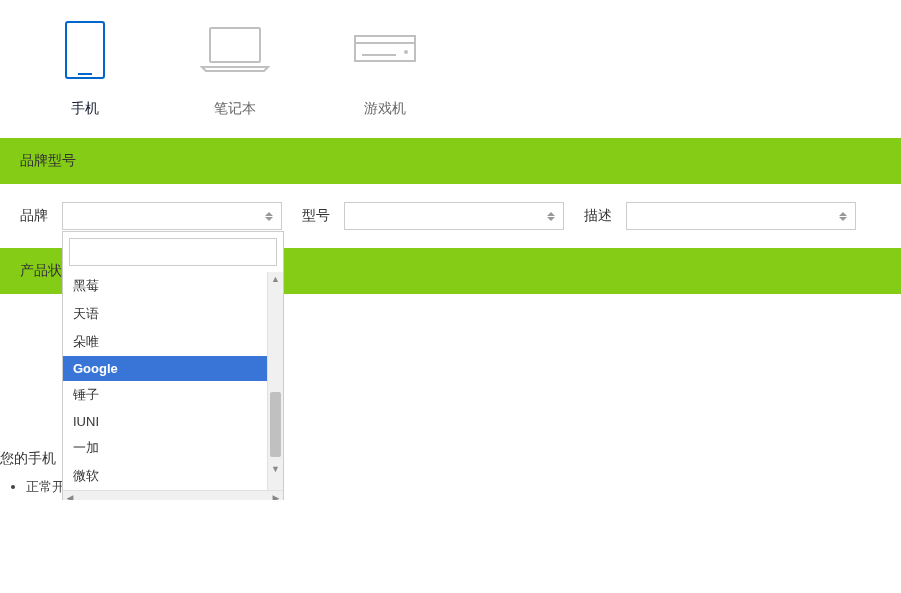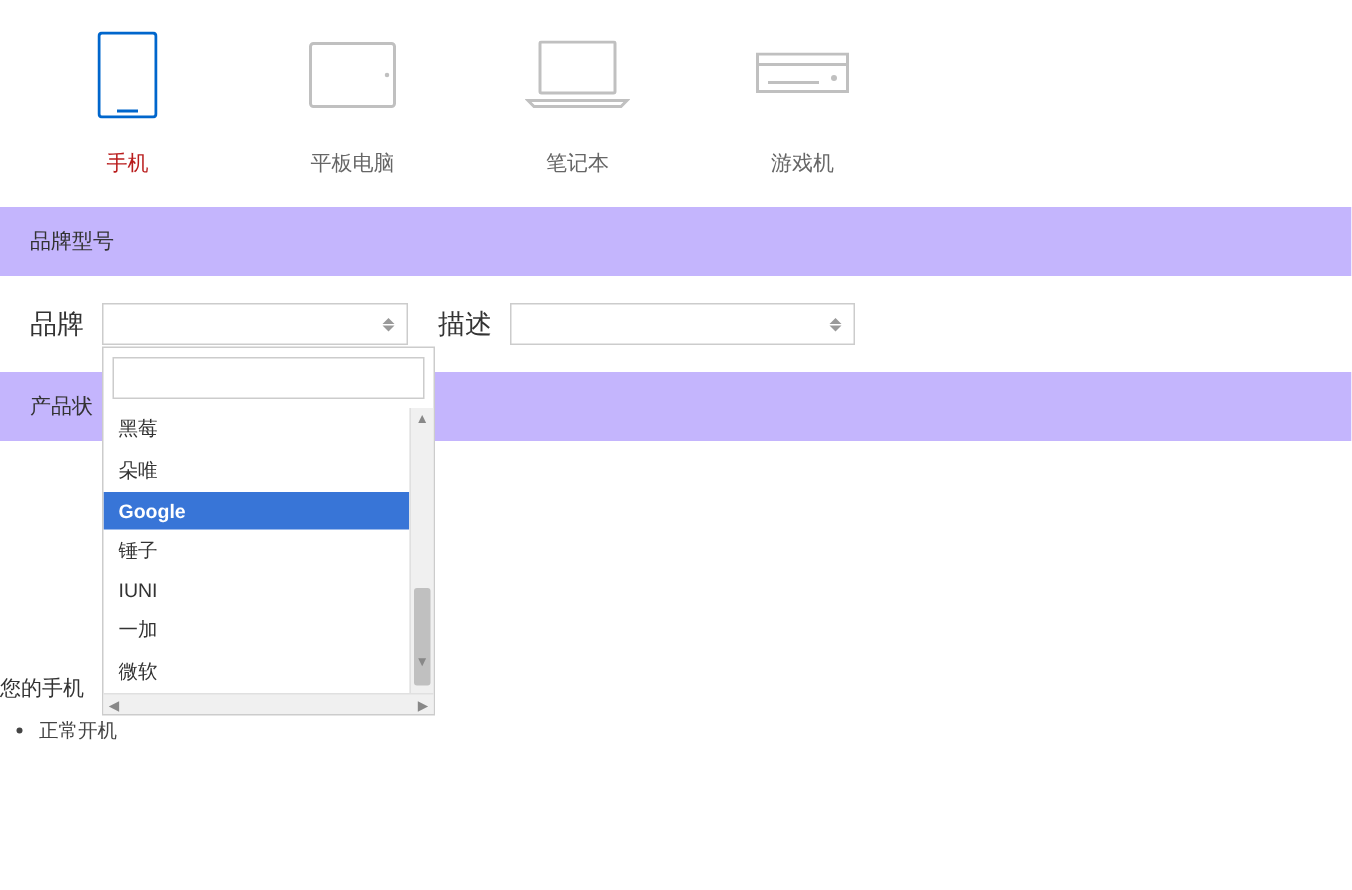--- a/index.html
+++ b/index.html
@@ -1,27 +1,27 @@
 <!DOCTYPE html>
 <html><head>
 <meta charset="utf-8">
 <style>
 * { box-sizing: border-box; margin: 0; padding: 0; }
 body { font-family: "Microsoft YaHei", -apple-system, sans-serif; font-size: 14px; color: #333; background: #fff; width: 901px; }
 .categories { display: flex; padding: 20px 40px 20px 40px; gap: 60px; }
 .cat-item { display: flex; flex-direction: column; align-items: center; gap: 20px; cursor: pointer; width: 90px; }
 .cat-item .icon-box { height: 60px; display: flex; align-items: center; justify-content: center; }
 .cat-item .label { font-size: 14px; color: #666; }
-.cat-item.active .label { color: #b91c1c; }
-.section-header { background: #c4b5fd; padding: 14px 20px; font-size: 14px; color: #333; }
+.cat-item.active .label { color: #0f172a; }
+.section-header { background: #84cc16; padding: 14px 20px; font-size: 14px; color: #333; }
 .form-row { display: flex; align-items: center; padding: 18px 20px; gap: 20px; position: relative; }
 .field { display: flex; align-items: center; gap: 12px; }
-.field-label { font-size: 18px; color: #333; min-width: 30px; }
+.field-label { font-size: 14px; color: #333; min-width: 30px; }
 .select-box { border: 1px solid #ccc; height: 28px; display: flex; align-items: center; justify-content: space-between; padding: 0 8px; background: #fff; cursor: pointer; position: relative; }
-.select-box.brand { width: 204px; }
+.select-box.brand { width: 220px; }
 .select-box.model { width: 220px; }
 .select-box.desc { width: 230px; }
 .sort-icon { display: flex; flex-direction: column; gap: 1px; }
 .sort-icon::before { content: ""; width: 0; height: 0; border-left: 4px solid transparent; border-right: 4px solid transparent; border-bottom: 4px solid #999; }
 .sort-icon::after { content: ""; width: 0; height: 0; border-left: 4px solid transparent; border-right: 4px solid transparent; border-top: 4px solid #999; }
 .dropdown-panel { position: absolute; top: 28px; left: -1px; width: 222px; background: #fff; border: 1px solid #ccc; z-index: 10; }
 .dropdown-search { padding: 6px; }
 .dropdown-search input { width: 100%; height: 28px; border: 1px solid #ccc; padding: 0 6px; font-size: 13px; outline: none; }
 .dropdown-list-wrap { position: relative; max-height: 234px; overflow: hidden; display: flex; }
 .dropdown-list { list-style: none; flex: 1; overflow: hidden; }
@@ -52,29 +52,20 @@
     <div class="icon-box">
       <svg width="40" height="58" viewBox="0 0 40 58">
           <rect x="1" y="1" width="38" height="56" rx="2" fill="none" stroke="#0066cc" stroke-width="2"></rect>
           <rect x="13" y="52" width="14" height="2" fill="#0066cc"></rect>
         </svg>
     </div>
     <span class="label">手机</span>
   </div>
   <div class="cat-item">
     <div class="icon-box">
-      <svg width="58" height="44" viewBox="0 0 58 44">
-          <rect x="1" y="1" width="56" height="42" rx="2" fill="none" stroke="#c0c0c0" stroke-width="2"></rect>
-          <circle cx="52" cy="22" r="1.5" fill="#c0c0c0"></circle>
-        </svg>
-    </div>
-    <span class="label">平板电脑</span>
-  </div>
-  <div class="cat-item">
-    <div class="icon-box">
       <svg width="70" height="46" viewBox="0 0 70 46">
           <rect x="10" y="1" width="50" height="34" rx="1" fill="none" stroke="#c0c0c0" stroke-width="2"></rect>
           <path d="M2 40 L68 40 L64 44 L6 44 Z" fill="none" stroke="#c0c0c0" stroke-width="2"></path>
         </svg>
     </div>
     <span class="label">笔记本</span>
   </div>
   <div class="cat-item">
     <div class="icon-box">
       <svg width="62" height="30" viewBox="0 0 62 30">
@@ -97,38 +88,46 @@
       <span></span>
       <span class="sort-icon"></span>
 
       <div class="dropdown-panel">
         <div class="dropdown-search">
           <input type="text" value="" style="">
         </div>
         <div class="dropdown-list-wrap">
           <ul class="dropdown-list" id="brand-options">
               <li>黑莓</li>
+              <li>天语</li>
               <li>朵唯</li>
               <li class="highlighted">Google</li>
               <li>锤子</li>
               <li>IUNI</li>
               <li>一加</li>
               <li>微软</li>
             </ul>
           <div class="dropdown-scrollbar">
             <div class="scroll-arrow up">▲</div>
             <div class="scroll-thumb"></div>
             <div class="scroll-arrow down">▼</div>
           </div>
         </div>
         <div class="h-scrollbar">
           <div class="h-scroll-arrow left">◀</div>
           <div class="h-scroll-arrow right">▶</div>
         </div>
       </div>
+    </div>
+  </div>
+  <div class="field">
+    <span class="field-label">型号</span>
+    <div class="select-box model">
+      <span></span>
+      <span class="sort-icon"></span>
     </div>
   </div>
   <div class="field">
     <span class="field-label">描述</span>
     <div class="select-box desc">
       <span></span>
       <span class="sort-icon"></span>
     </div>
   </div>
 </div>

